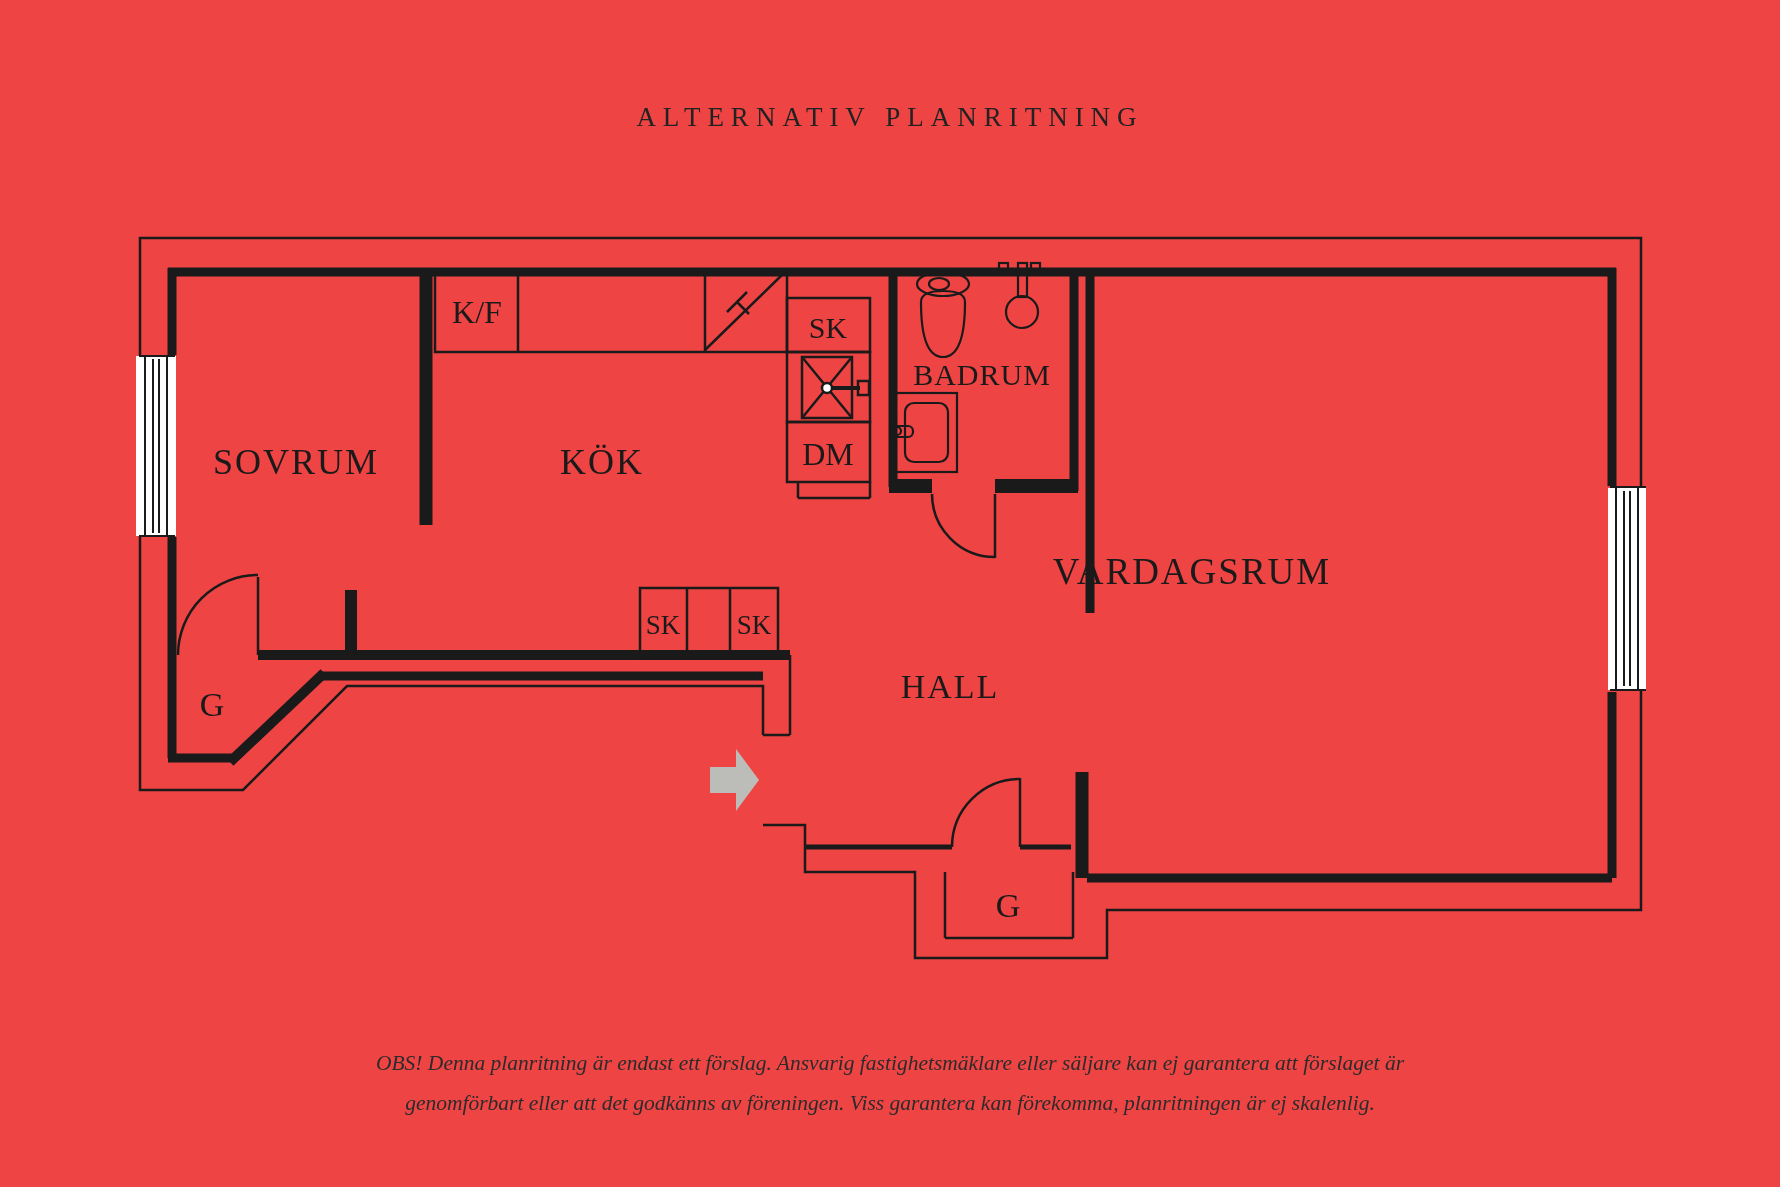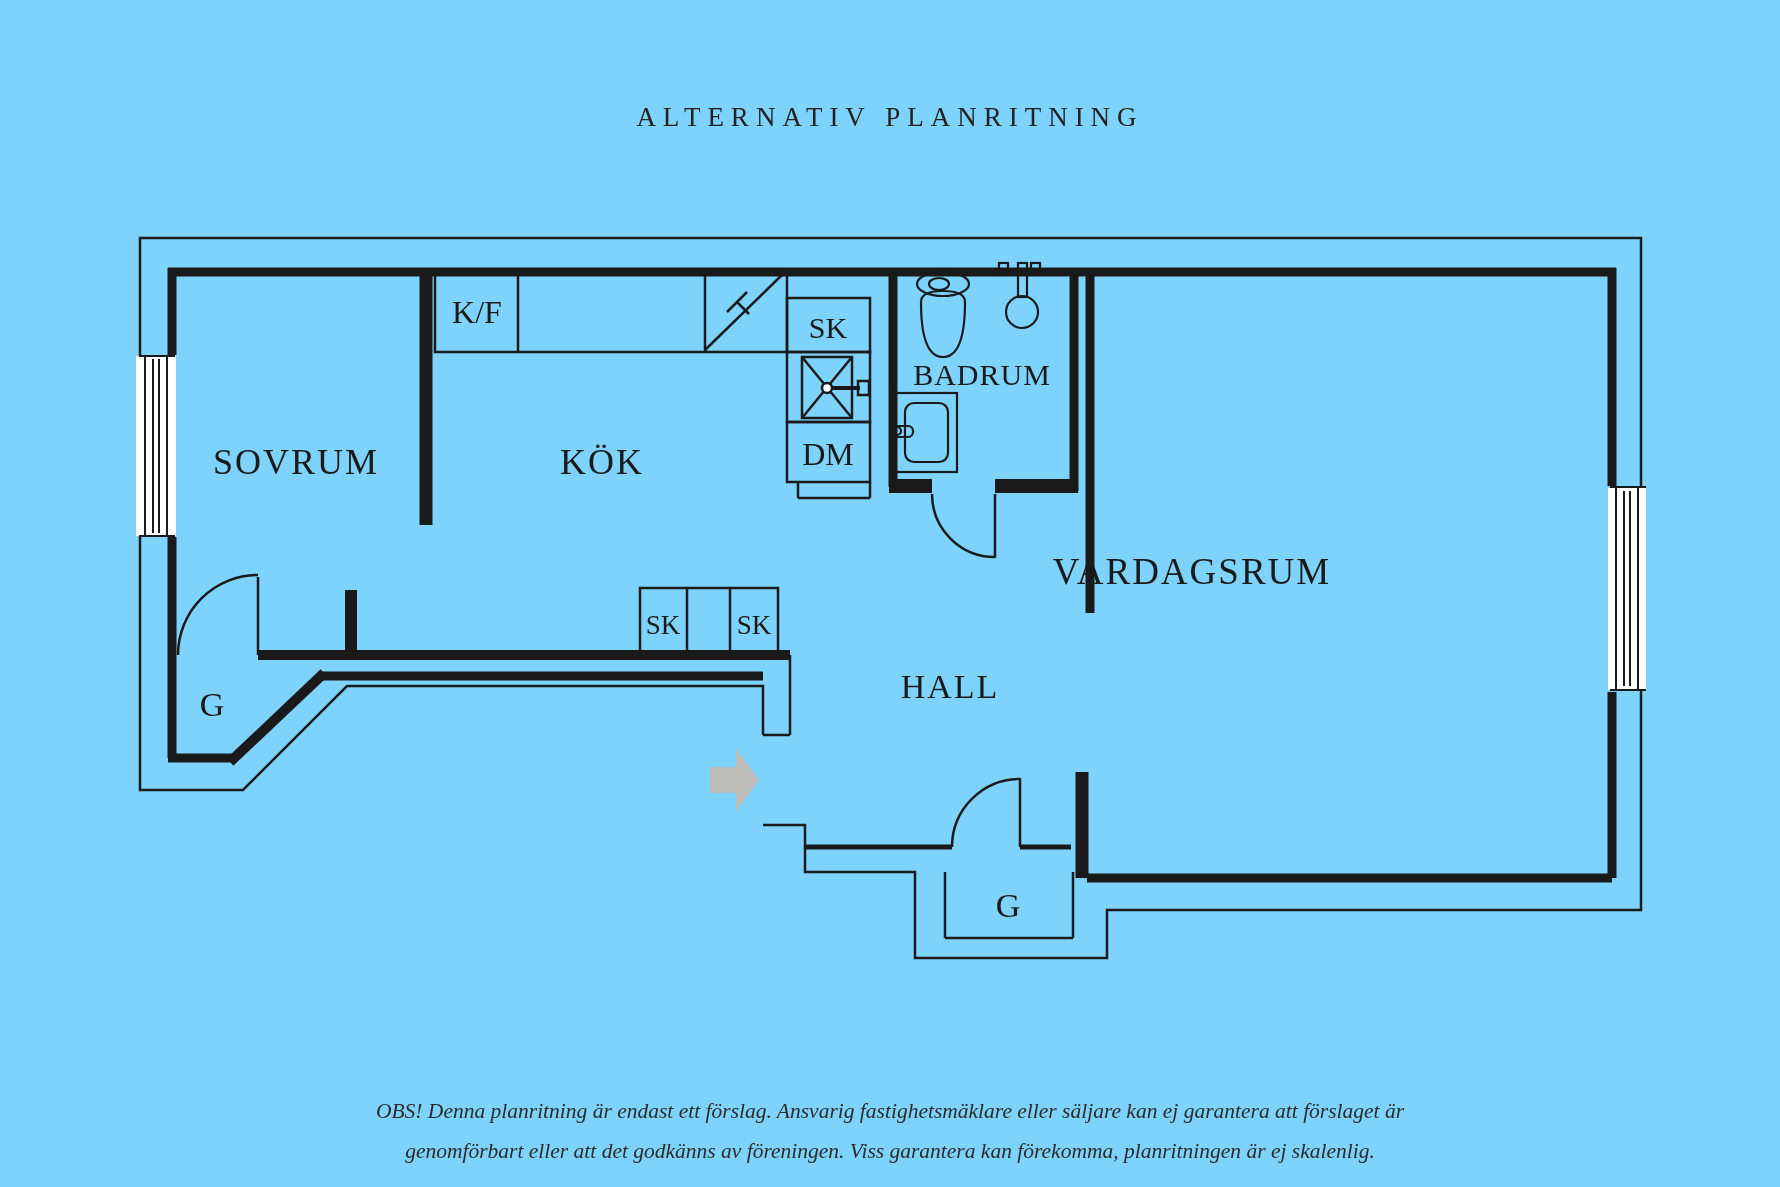--- a/index.html
+++ b/index.html
@@ -1,21 +1,21 @@
 <!DOCTYPE html>
 <html><head>
 <meta charset="utf-8">
 <style>
   html,body{margin:0;padding:0;background:#ffffff;}
-  .page{position:relative;width:1780px;height:1187px;background:#7dd3fc;overflow:hidden;
+  .page{position:relative;width:1780px;height:1187px;background:#ef4444;overflow:hidden;
         font-family:"Liberation Serif", serif;}
   .title{position:absolute;top:102px;left:0;width:1780px;text-align:center;
          font-size:27px;letter-spacing:7px;color:#222;}
   .disclaimer{position:absolute;left:0;width:1780px;text-align:center;
-              font-style:italic;color:#2b2b2b;font-size:21.5px;margin-top:48px;}
+              font-style:italic;color:#2b2b2b;font-size:21.5px;}
   .disc1{top:1051px;} .disc2{top:1091px;}
   svg text{fill:#1a1a1a;}
   .roomlabel{font-size:36px;letter-spacing:2px;}
   .fixlabel{font-size:30px;}
 </style>
 </head>
 <body>
 
 <div class="page">
 

